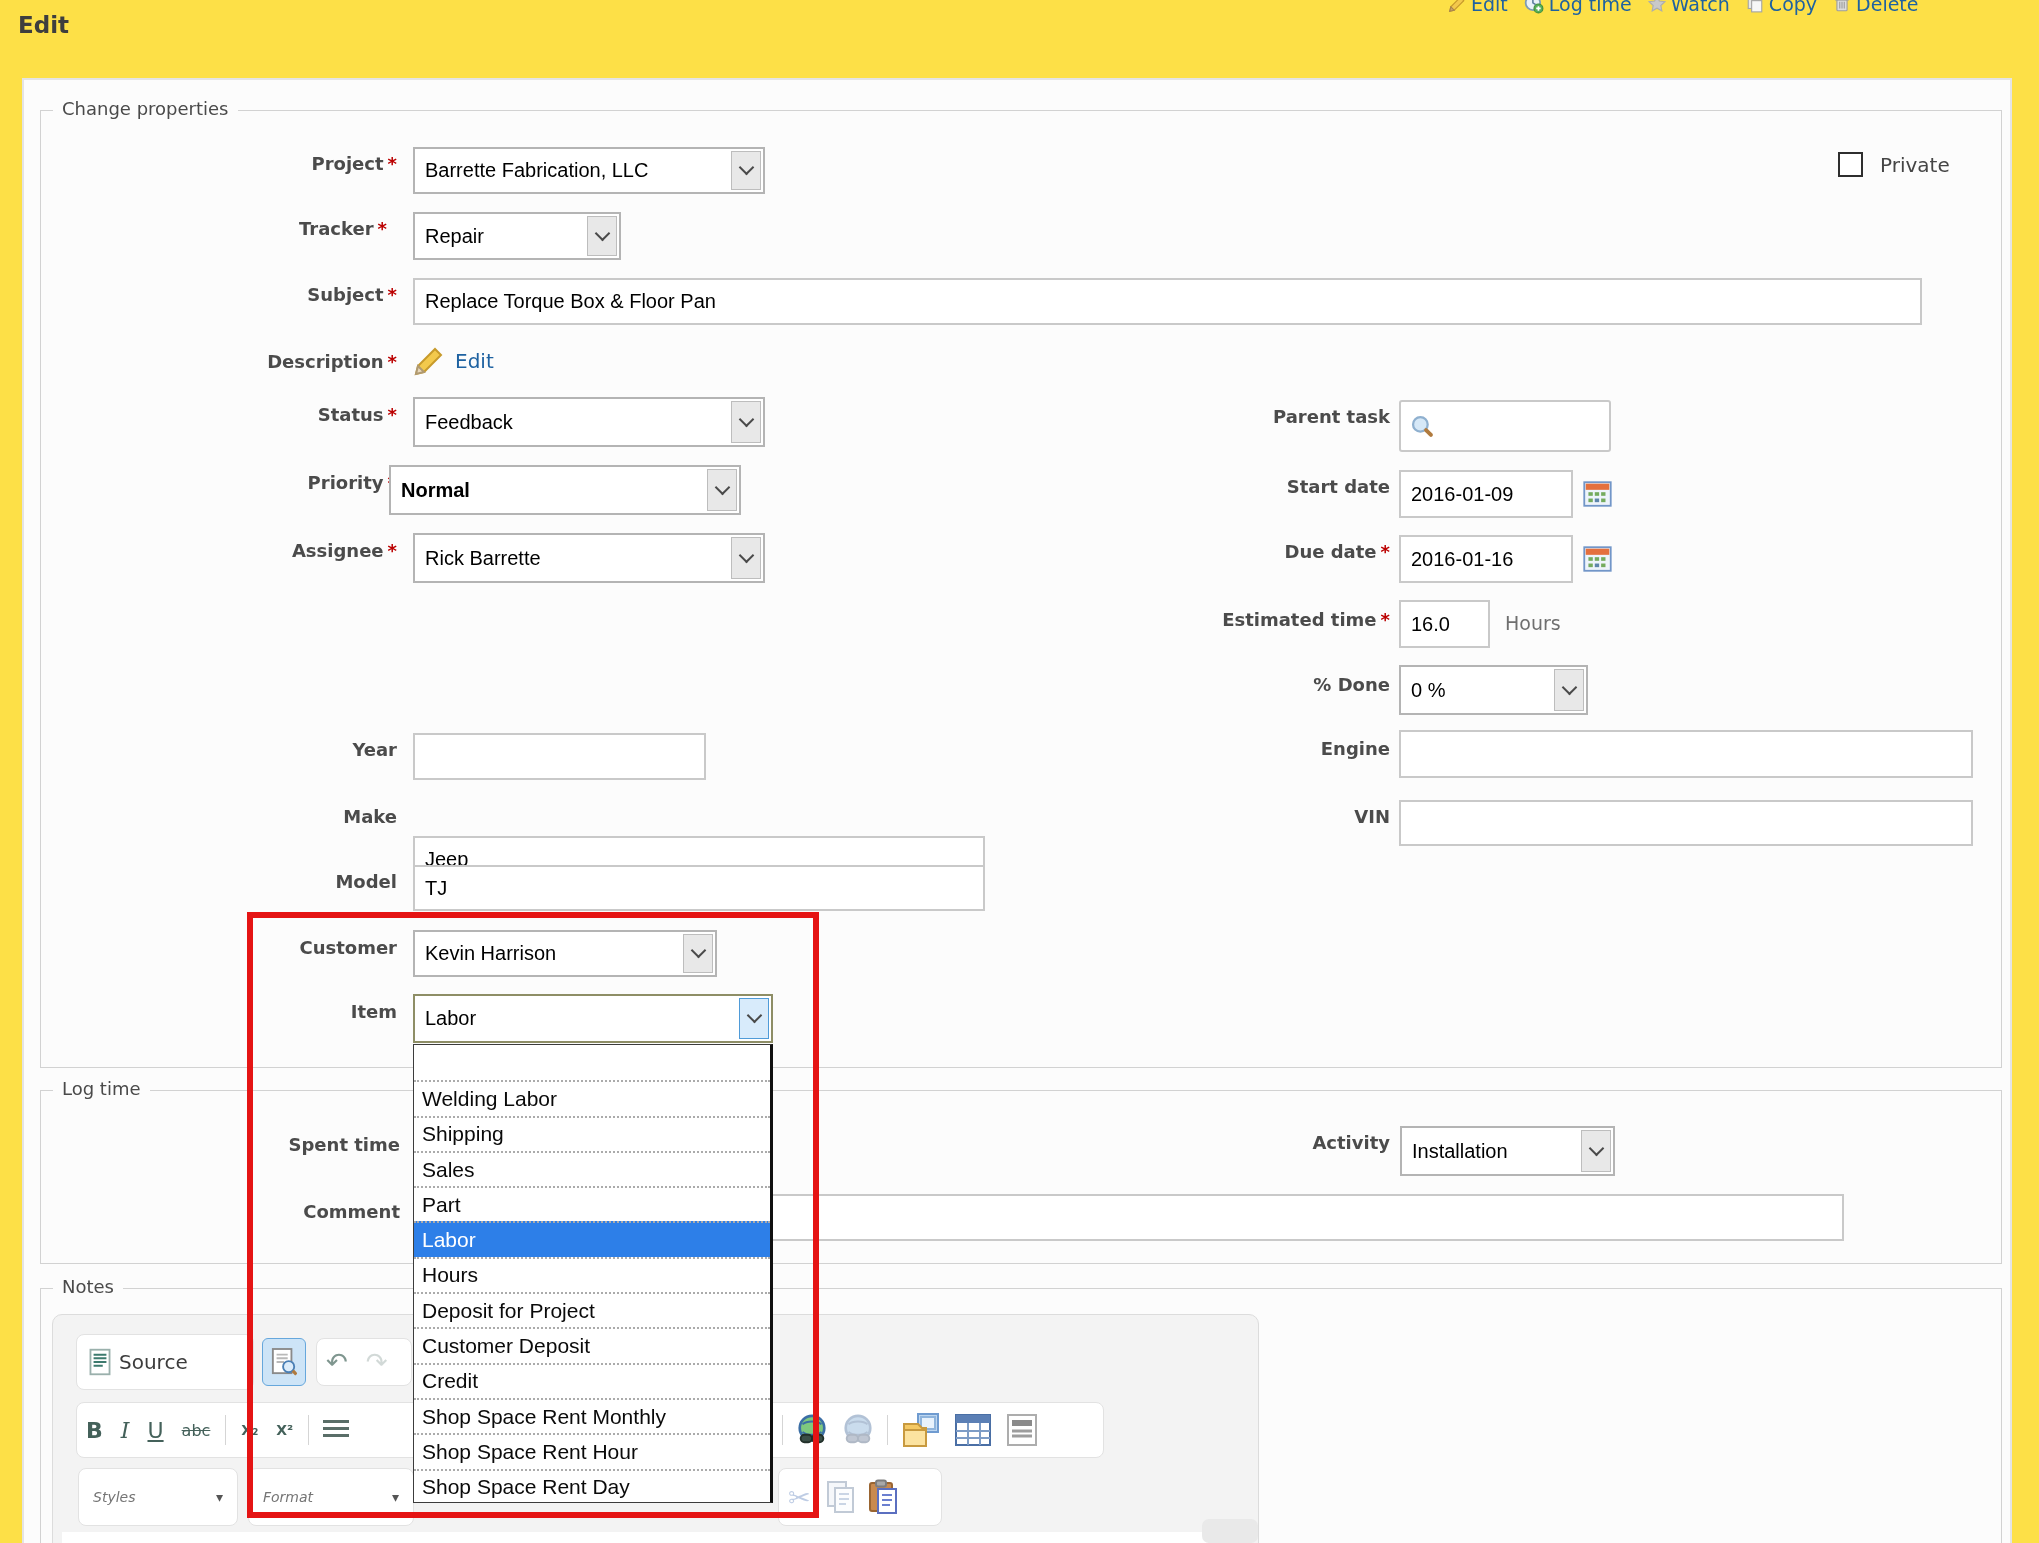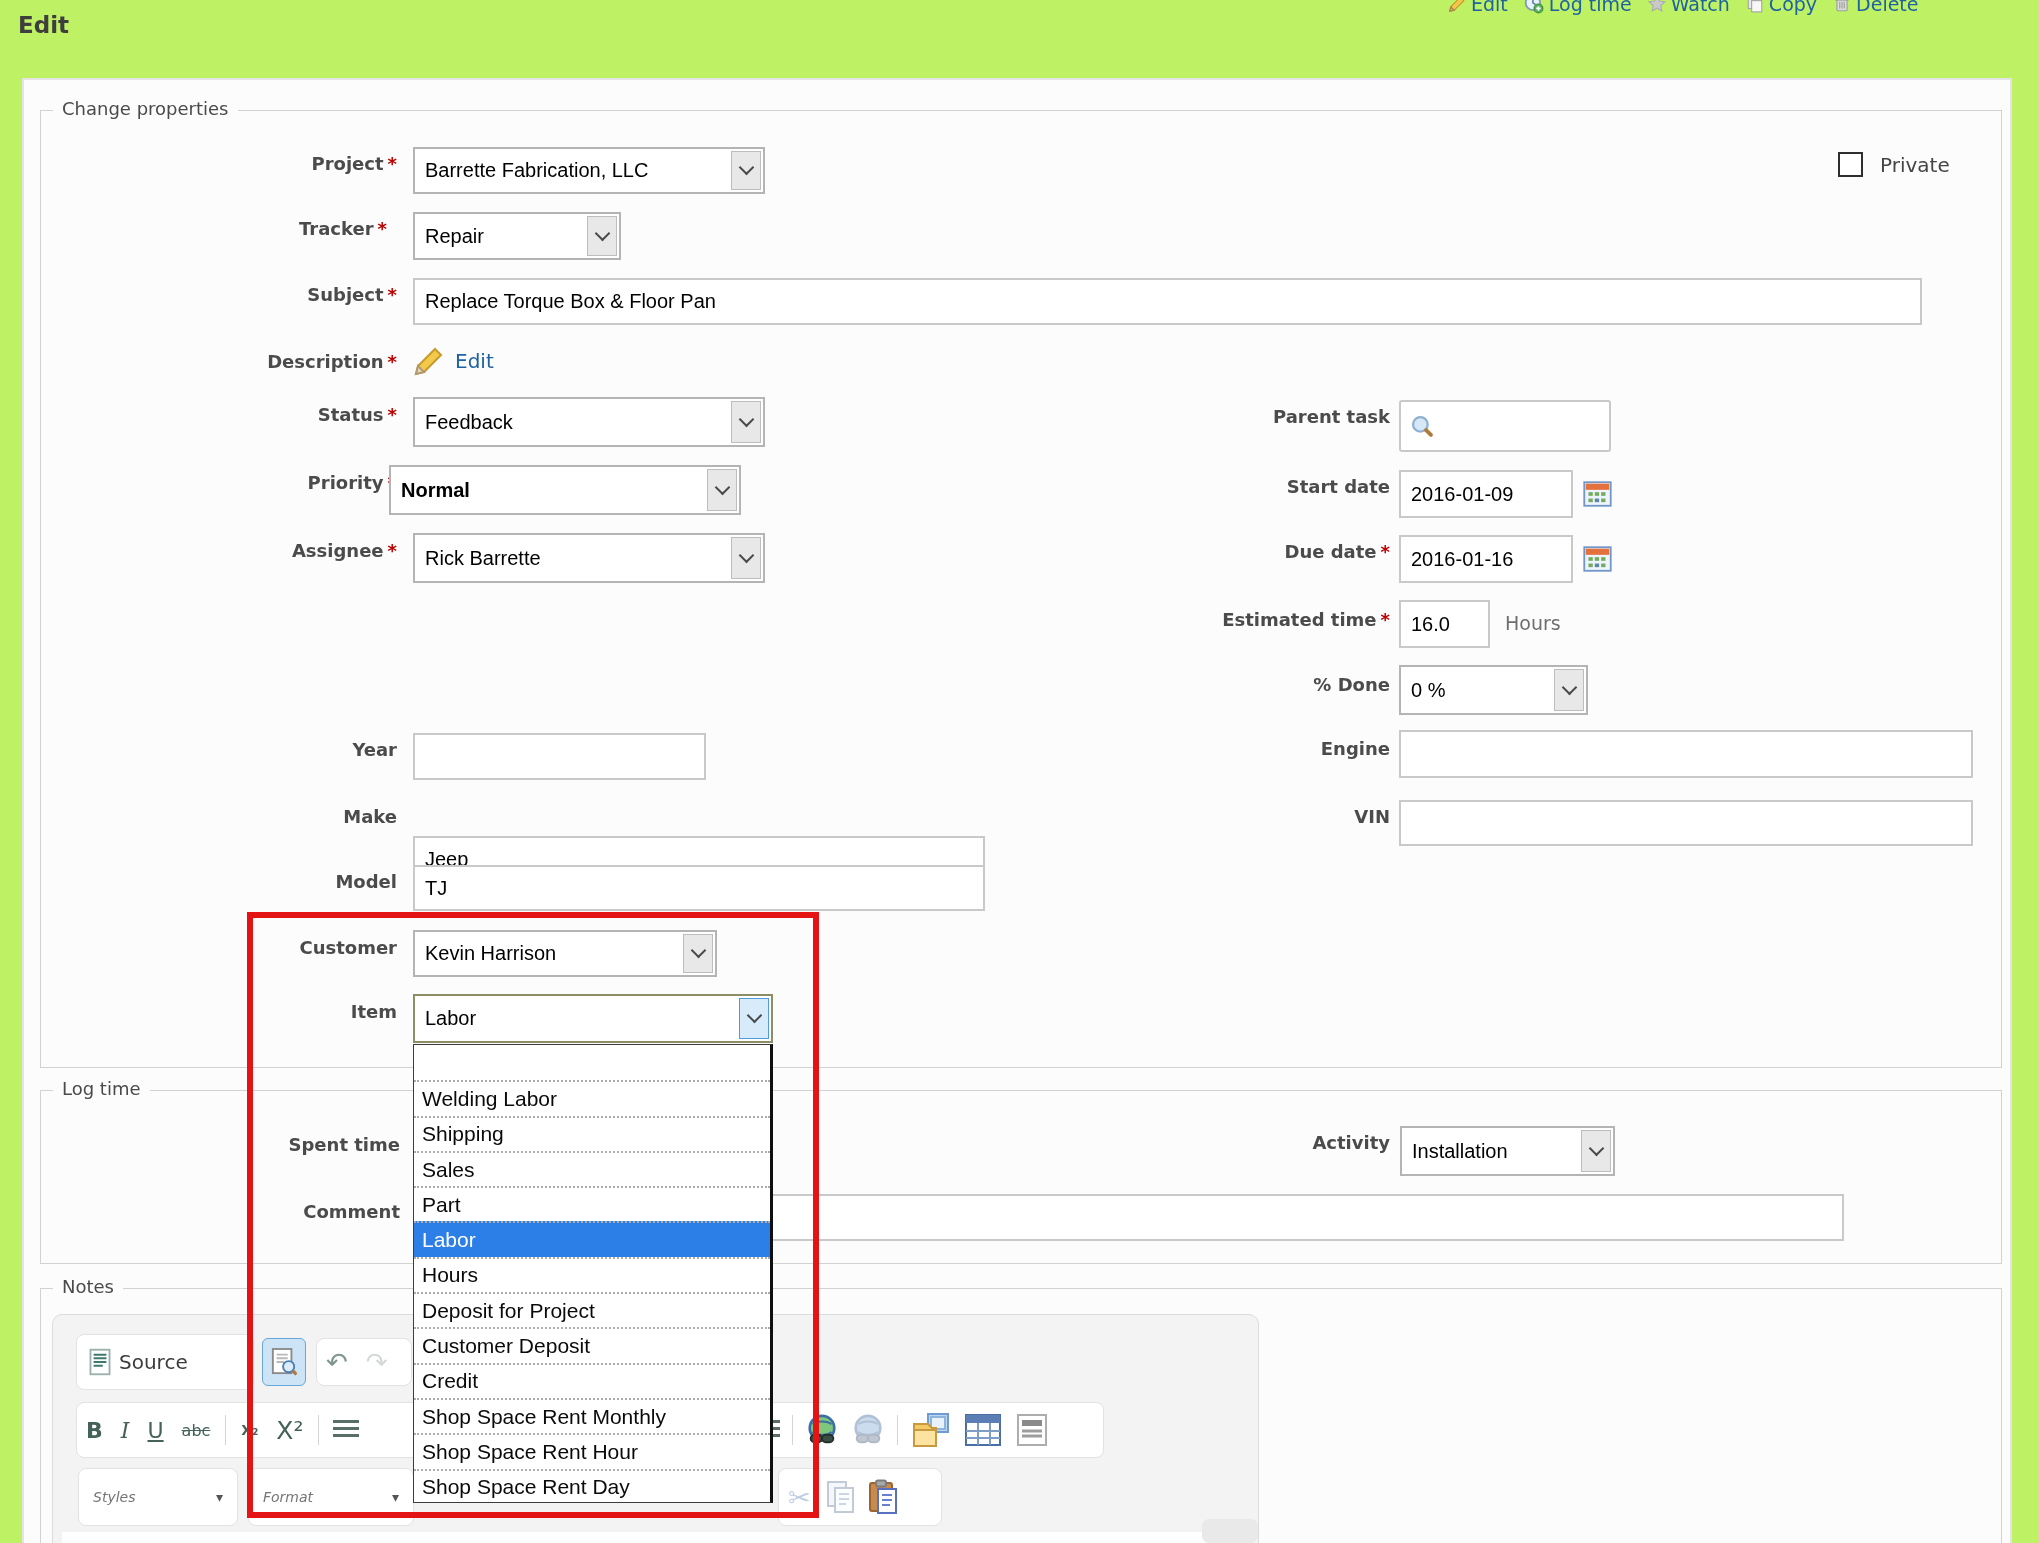--- a/index.html
+++ b/index.html
@@ -1,16 +1,16 @@
 <!DOCTYPE html>
 <html><head>
 <meta charset="utf-8">
 <style>
   html,body{margin:0;padding:0;background:#fff;}
-  .screen{position:relative;width:2039px;height:1543px;overflow:hidden;background:#bef264;
+  .screen{position:relative;width:2039px;height:1543px;overflow:hidden;background:#fde047;
           font-family:"DejaVu Sans",sans-serif;color:#333;}
   
   .top-actions{position:absolute;left:1448px;top:-11px;height:30px;display:flex;gap:16px;align-items:center;z-index:5;}
   .top-actions .act{display:flex;align-items:center;gap:5px;font-size:19px;color:#1e62a1;cursor:pointer;white-space:nowrap;}
   .page-title{position:absolute;left:18px;top:12px;font-size:23px;font-weight:bold;color:#3e3e3e;}
   
   .box{position:absolute;left:22px;top:78px;width:1990px;height:1482px;background:#fcfcfc;border:2px solid #e4e4e4;box-sizing:border-box;}
   .fs{position:absolute;border:1px solid #d2d2d2;box-sizing:border-box;}
   .fs .legend{position:absolute;top:-13px;left:12px;background:#fcfcfc;padding:0 9px;font-size:18px;color:#4a4a4a;}
   
@@ -314,21 +314,21 @@
       </svg>
   </span>
 
   <div class="tgroup" style="left:76px;top:1402px;width:1028px;height:56px;">
     <span class="tbtn" style="font-weight:bold;">B</span>
     <span class="tbtn" style="font-style:italic;font-family:'DejaVu Serif',serif;">I</span>
     <span class="tbtn" style="text-decoration:underline;">U</span>
     <span class="tbtn" style="font-size:16px;text-decoration:line-through;">abc</span>
     <span class="tsep"></span>
     <span class="tbtn" style="font-size:14px;font-weight:bold;">X₂</span>
-    <span class="tbtn" style="font-size:25px;font-weight:normal;">X²</span>
+    <span class="tbtn" style="font-size:14px;font-weight:bold;">X²</span>
     <span class="tsep"></span>
     <span class="lines-icon" style="margin:0 8px;"></span>
 
     <span style="margin-left:345px;" class="lines-icon"></span>
     <span class="lines-icon" style="margin-left:16px;"></span>
     <span class="tsep" style="margin-left:12px;"></span>
     <span style="margin-left:6px;">
       <svg width="34" height="34" viewBox="0 0 18 18">
           <circle cx="9" cy="8" r="6.5" fill="#7ec87e" stroke="#3b6ea5" stroke-width="1.4"></circle>
           <path d="M4 6c2-2 8-2 10 0M4 10c2 2 8 2 10 0" stroke="#3b6ea5" fill="none"></path>

